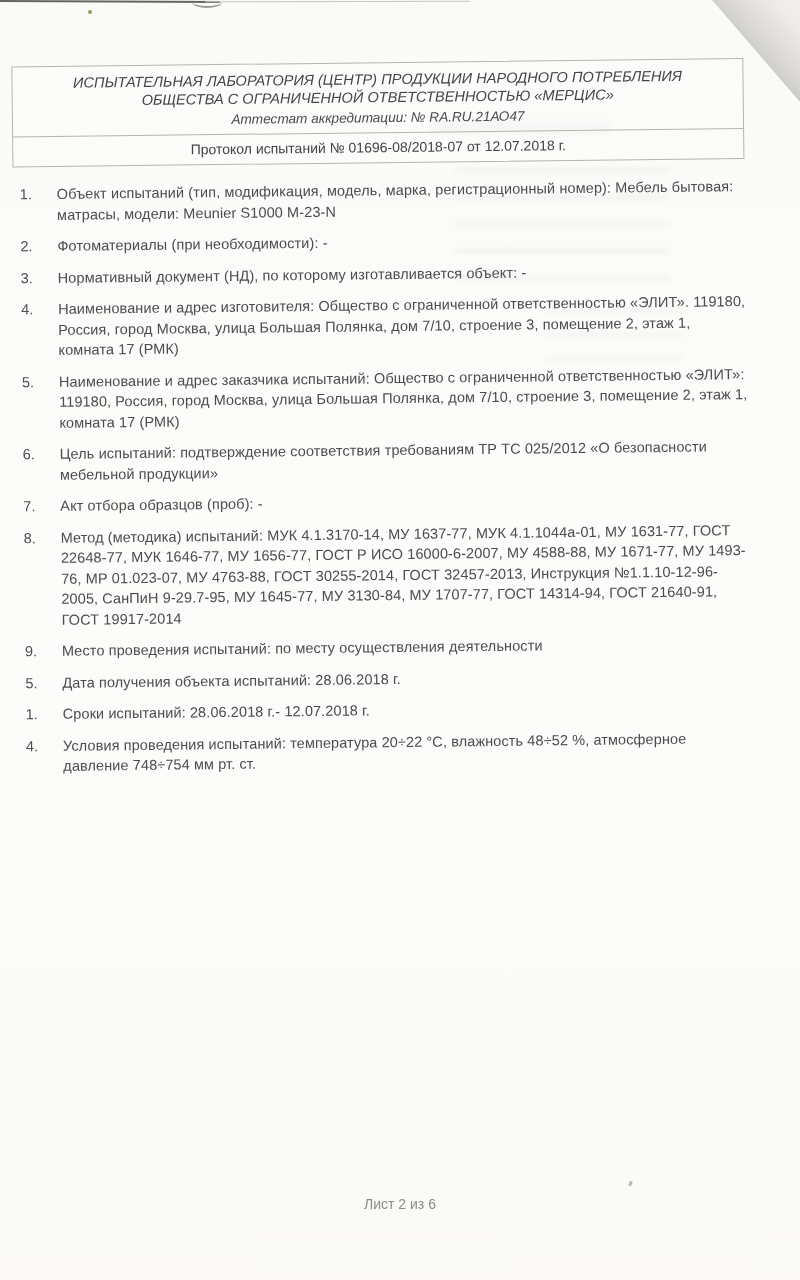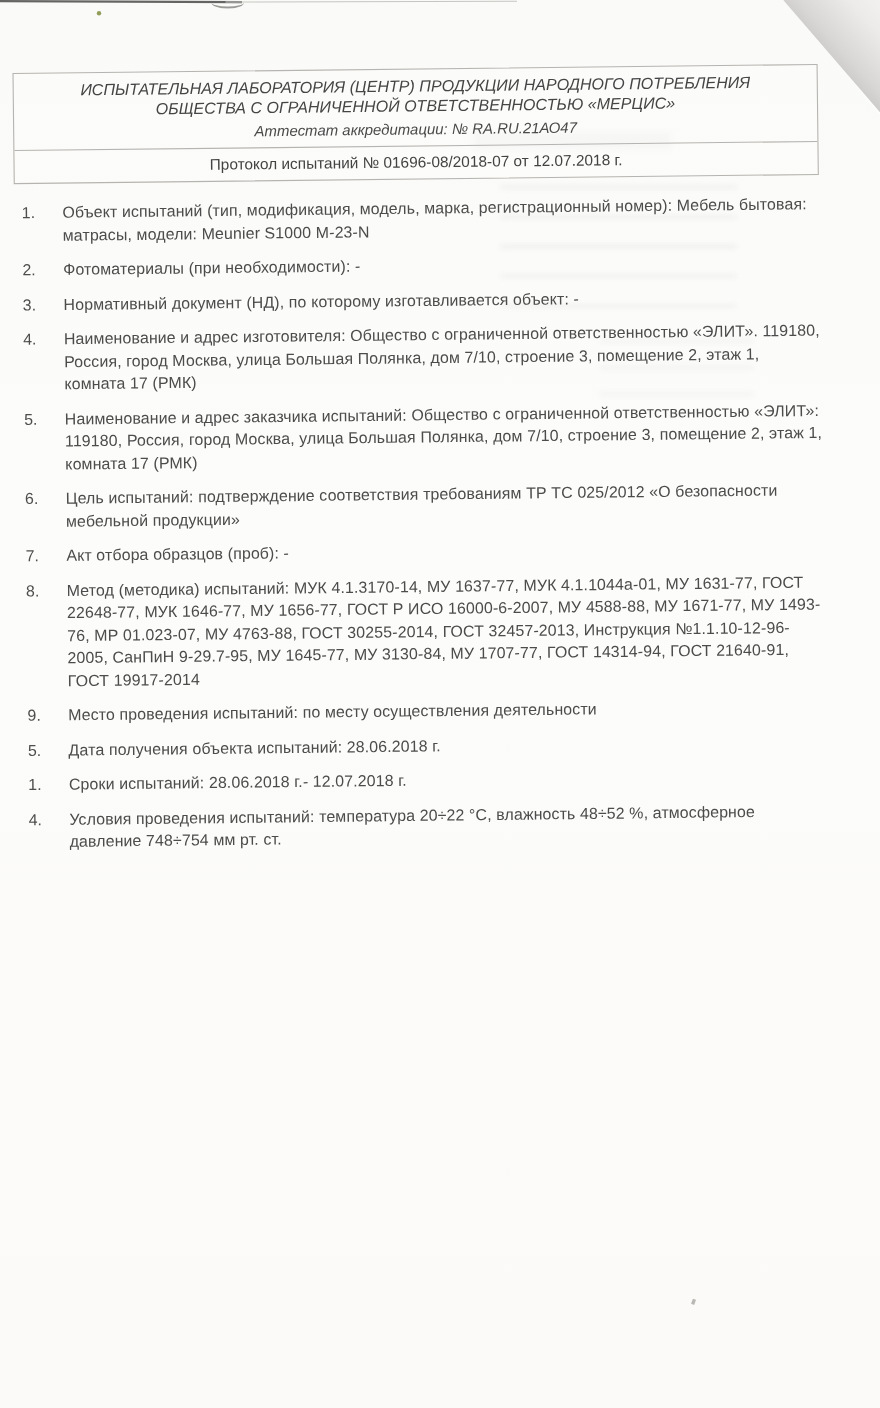--- a/index.html
+++ b/index.html
@@ -178,14 +178,15 @@
         </li>
 
         <li class="item">
           <span class="item-num">4.</span>
           <span class="item-text">Условия проведения испытаний: температура 20÷22 °С, влажность 48÷52 %, атмосферное давление 748÷754 мм рт. ст.</span>
         </li>
       </ol>
 
   </div>
 
+  <div class="footer">Лист 2 из 6</div>
 
 </div>
 
 </body></html>

